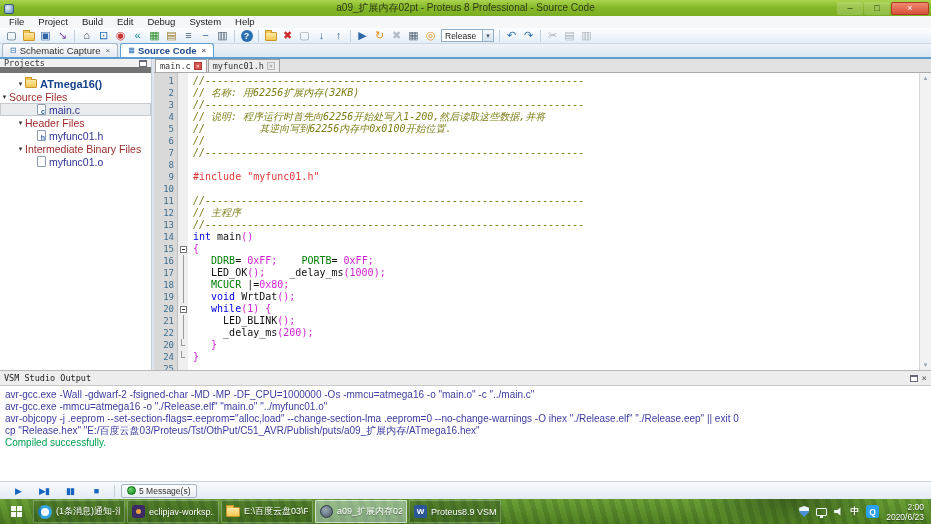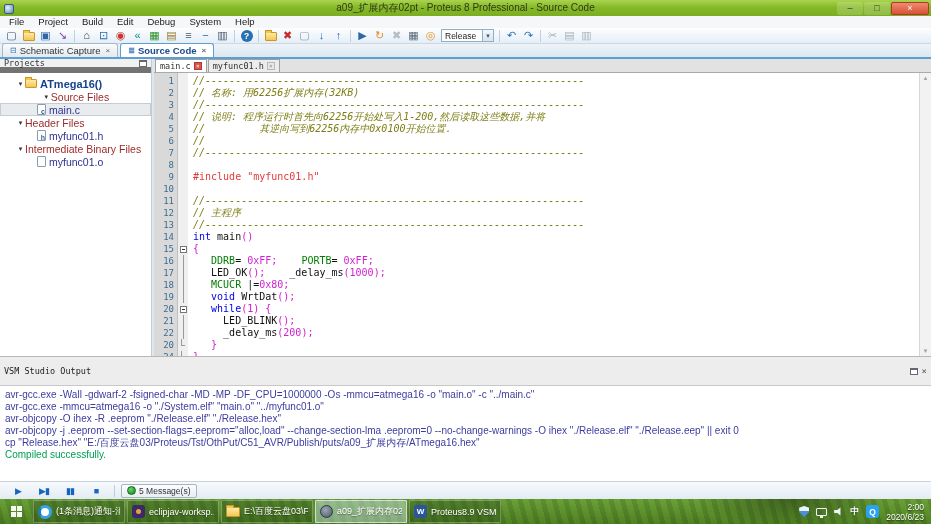--- a/index.html
+++ b/index.html
@@ -101,21 +101,21 @@
 .s-k{color:#0000e6}
 .s-r{color:#007d00}
 .s-n{color:#d020d0}
 .s-p{color:#d020d0}
 .s-t{color:#111}
 .vscroll{width:12px;flex:0 0 auto;background:#f2f2f2;border-left:1px solid #d8d8d8;display:flex;
  flex-direction:column;justify-content:space-between;align-items:center;padding:2px 0}
 .scroll-arrow{font-size:6px;color:#98a4b0;line-height:6px}
 
 
-.outhead{height:30px;flex:0 0 auto;background:#ededed;border-top:1px solid #b8b8b8;border-bottom:1px solid #c8c8c8;
+.outhead{height:16px;flex:0 0 auto;background:#ededed;border-top:1px solid #b8b8b8;border-bottom:1px solid #c8c8c8;
  display:flex;align-items:center;padding:0 4px;font-size:8.5px;font-family:"DejaVu Sans Mono",monospace;color:#222}
 .outhead .hicons{margin-left:auto;display:flex;gap:4px;align-items:center}
 .out-close{font-size:9px;color:#555;line-height:9px}
 .outbody{height:95px;flex:0 0 auto;background:#fff;padding:3px 5px;font-size:10px;line-height:12px;
  color:#3c3ca0;overflow:hidden}
 .oline{white-space:nowrap}
 .oline.success{color:#00a050}
 
 
 .ctrlbar{height:18px;flex:0 0 auto;background:linear-gradient(#f7fafc,#e3ebf3);border-top:1px solid #c8d2dc;
@@ -309,21 +309,21 @@
       <div class="p-header">
         <span>Projects</span>
         <span class="float-icon"></span>
       </div>
       <div class="tree">
           <div class="trow" style="padding-left: 16px;">
             <span class="caret">▾</span>
             <span class="tree-folder"></span>
             <span class="t-project">ATmega16()</span>
           </div>
-          <div class="trow" style="padding-left: 0; justify-content: center;">
+          <div class="trow" style="padding-left: 0;">
             <span class="caret">▾</span>
             <span class="t-category">Source Files</span>
           </div>
           <div class="trow selected" style="padding-left: 28px;">
             <span class="caret"></span>
             <span class="tree-file">
               <span class="badge">c</span>
             </span>
             <span class="t-file">main.c</span>
           </div>
@@ -449,22 +449,21 @@
 
   <div class="outhead">
     <span>VSM Studio Output</span>
     <span class="hicons">
       <span class="float-icon"></span>
       <span class="out-close">×</span>
     </span>
   </div>
   <div class="outbody">
       <div class="oline">avr-gcc.exe -Wall -gdwarf-2 -fsigned-char -MD -MP -DF_CPU=1000000 -Os -mmcu=atmega16  -o "main.o" -c "../main.c"</div>
-      <div class="oline">avr-gcc.exe -mmcu=atmega16  -o "./System.elf" "main.o" "../myfunc01.o"</div>
-      <div class="oline">avr-objcopy -O ihex -R .eeprom "./Release.elf" "./Release.hex"</div>
+      <div class="oline">avr-gcc.exe -mmcu=atmega16  -o "./Release.elf" "main.o" "../myfunc01.o"</div>
       <div class="oline">avr-objcopy -j .eeprom --set-section-flags=.eeprom="alloc,load" --change-section-lma .eeprom=0 --no-change-warnings -O ihex "./Release.elf" "./Release.eep" || exit 0</div>
       <div class="oline">cp "Release.hex" "E:/百度云盘03/Proteus/Tst/OthPut/C51_AVR/Publish/puts/a09_扩展内存/ATmega16.hex"</div>
       <div class="oline success">Compiled successfully.</div>
     </div>
 
   <div class="ctrlbar">
       <div class="cbtn">▶</div>
       <div class="cbtn">▶▮</div>
       <div class="cbtn">▮▮</div>
       <div class="cbtn">■</div>

